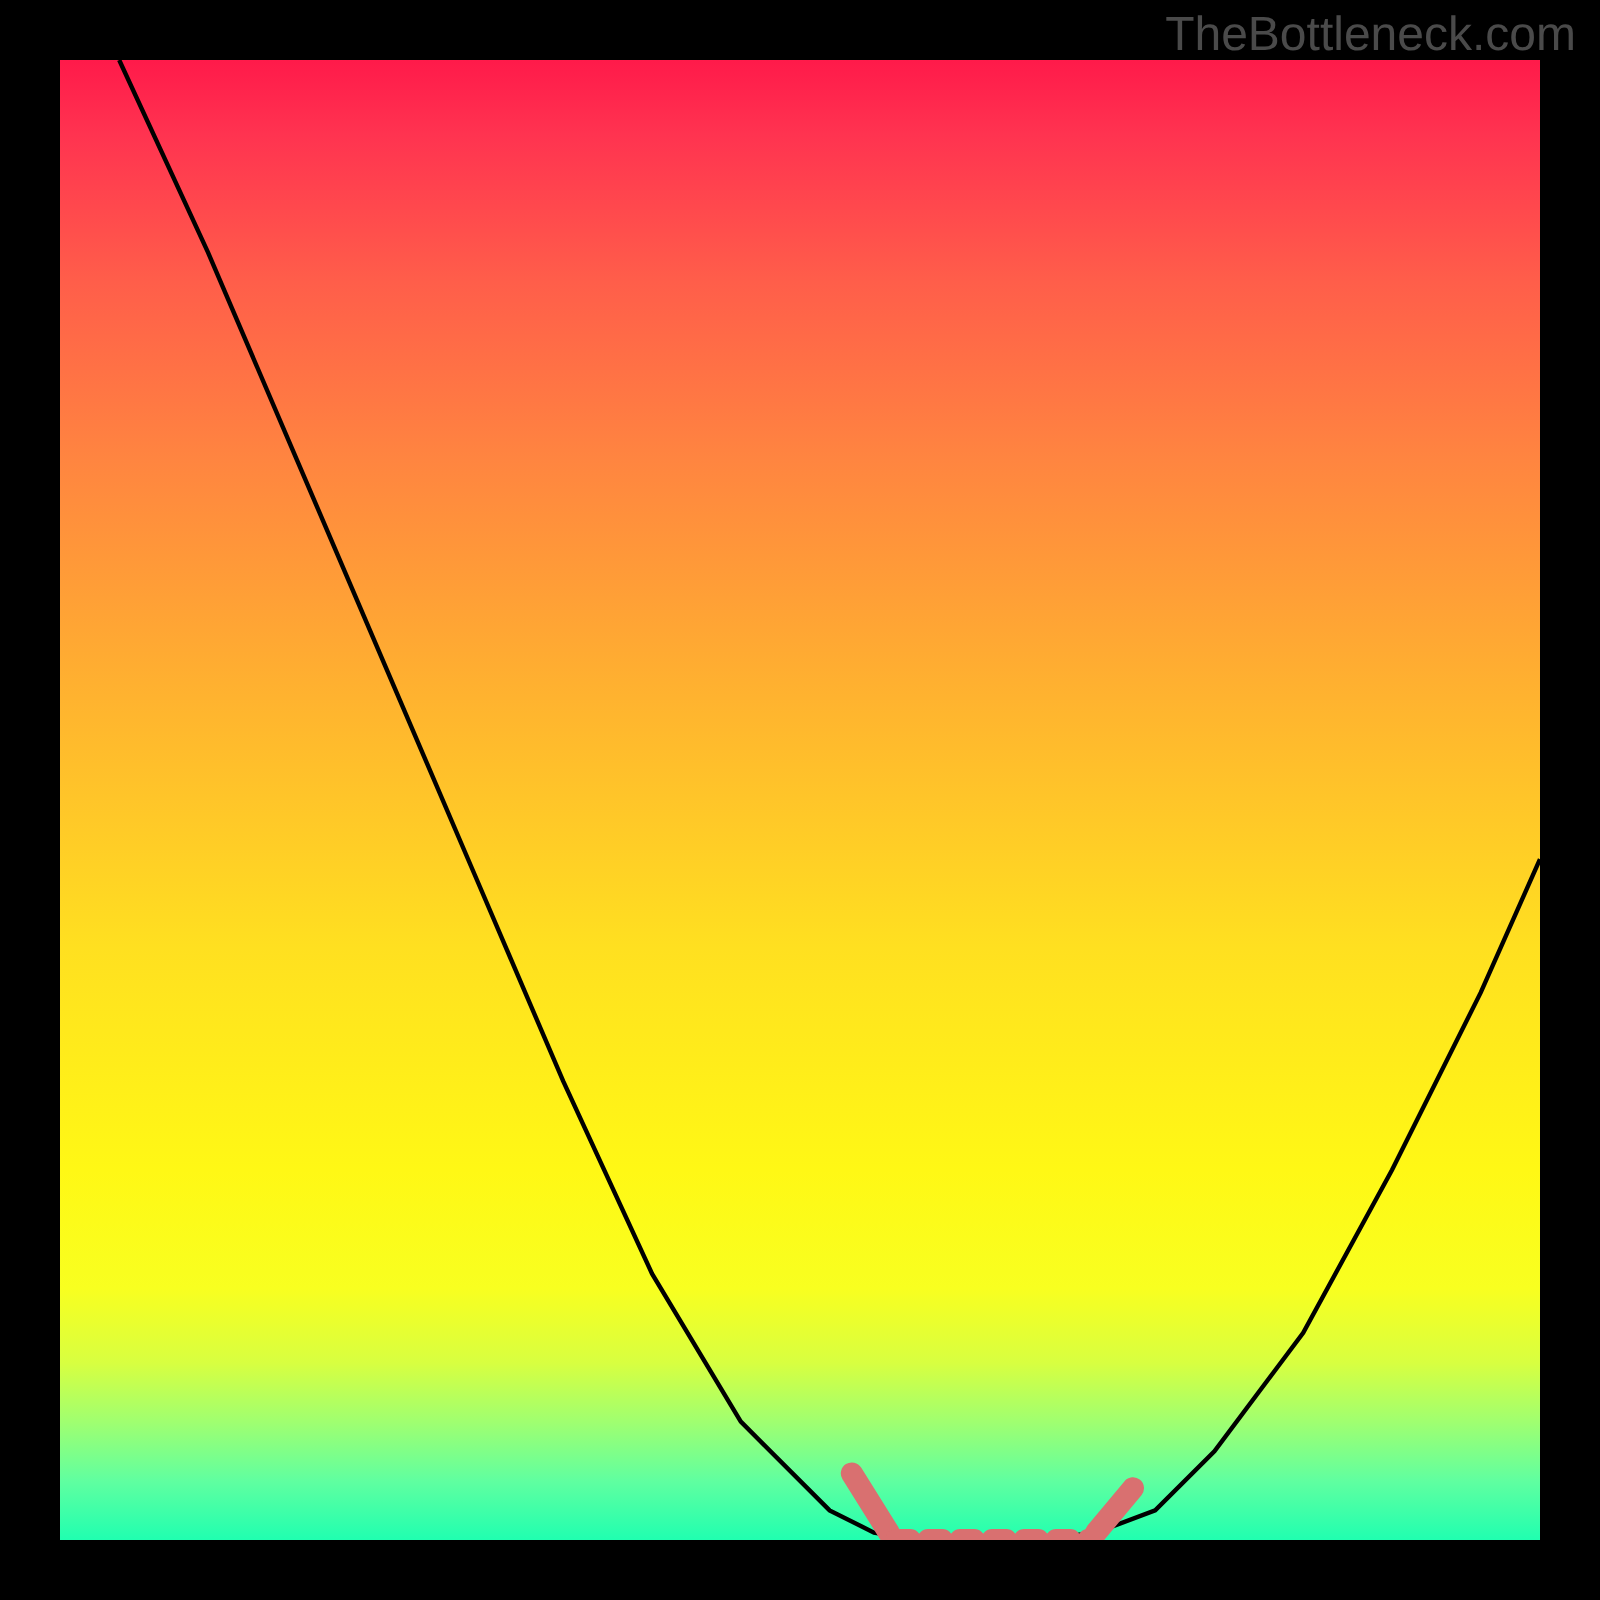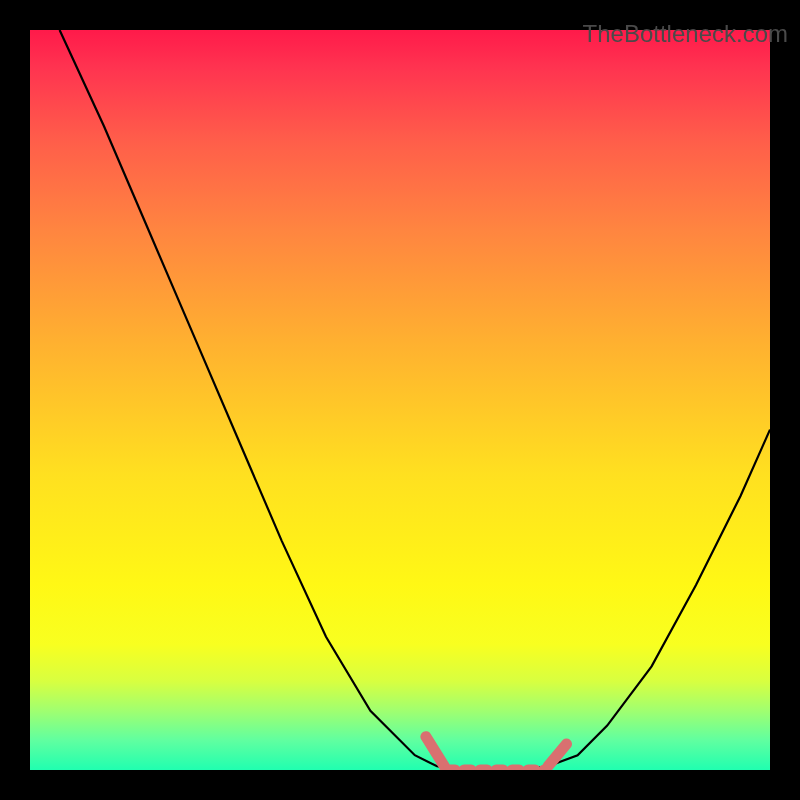--- a/index.html
+++ b/index.html
@@ -5,21 +5,21 @@
   * { margin: 0; padding: 0; box-sizing: border-box; }
   body {
     width: 800px;
     height: 800px;
     background: #000;
     position: relative;
     font-family: Arial, sans-serif;
   }
   .watermark {
     position: absolute;
-    top: 20px;
+    top: 4px;
     right: 12px;
     color: #4a4a4a;
     font-size: 24px;
     font-weight: 500;
     z-index: 10;
   }
   .plot-area {
     position: absolute;
     top: 30px;
     left: 30px;

